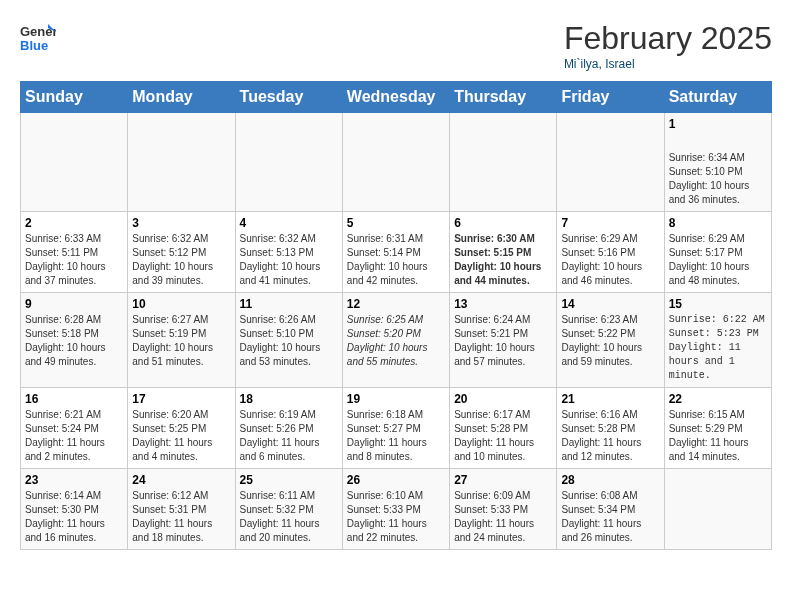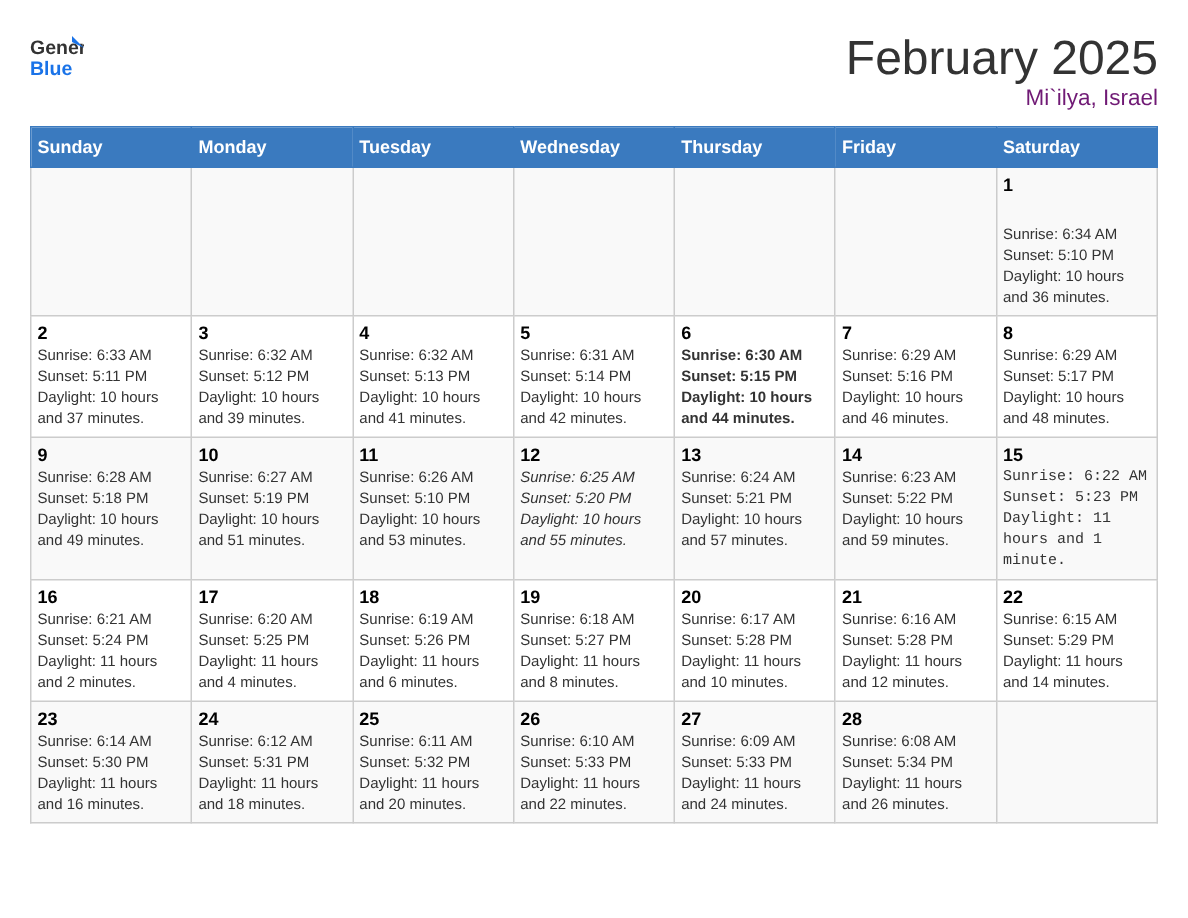--- a/index.html
+++ b/index.html
@@ -19,42 +19,41 @@
     .logo {
       display: flex;
       align-items: center;
       gap: 4px;
     }
     .logo-icon {
       width: 36px;
       height: 36px;
     }
     .title-block {
-      text-align: right;
     }
     .month-title {
       font-size: 32px;
       font-weight: normal;
       color: #333;
     }
     .location {
-      font-size: 15px;
-      color: #701a75;
+      font-size: 12px;
+      color: #0c4a6e;
     }
     table {
       width: 100%;
       border-collapse: collapse;
       font-size: 11px;
     }
     thead th {
       background-color: #3a7abf;
       color: #fff;
       padding: 6px 4px;
       text-align: left;
-      font-size: 12px;
+      font-size: 16px;
       font-weight: bold;
       border: 1px solid #3a7abf;
     }
     tbody td {
       border: 1px solid #ccc;
       vertical-align: top;
       padding: 4px;
       min-height: 80px;
       width: calc(100% / 7);
     }

